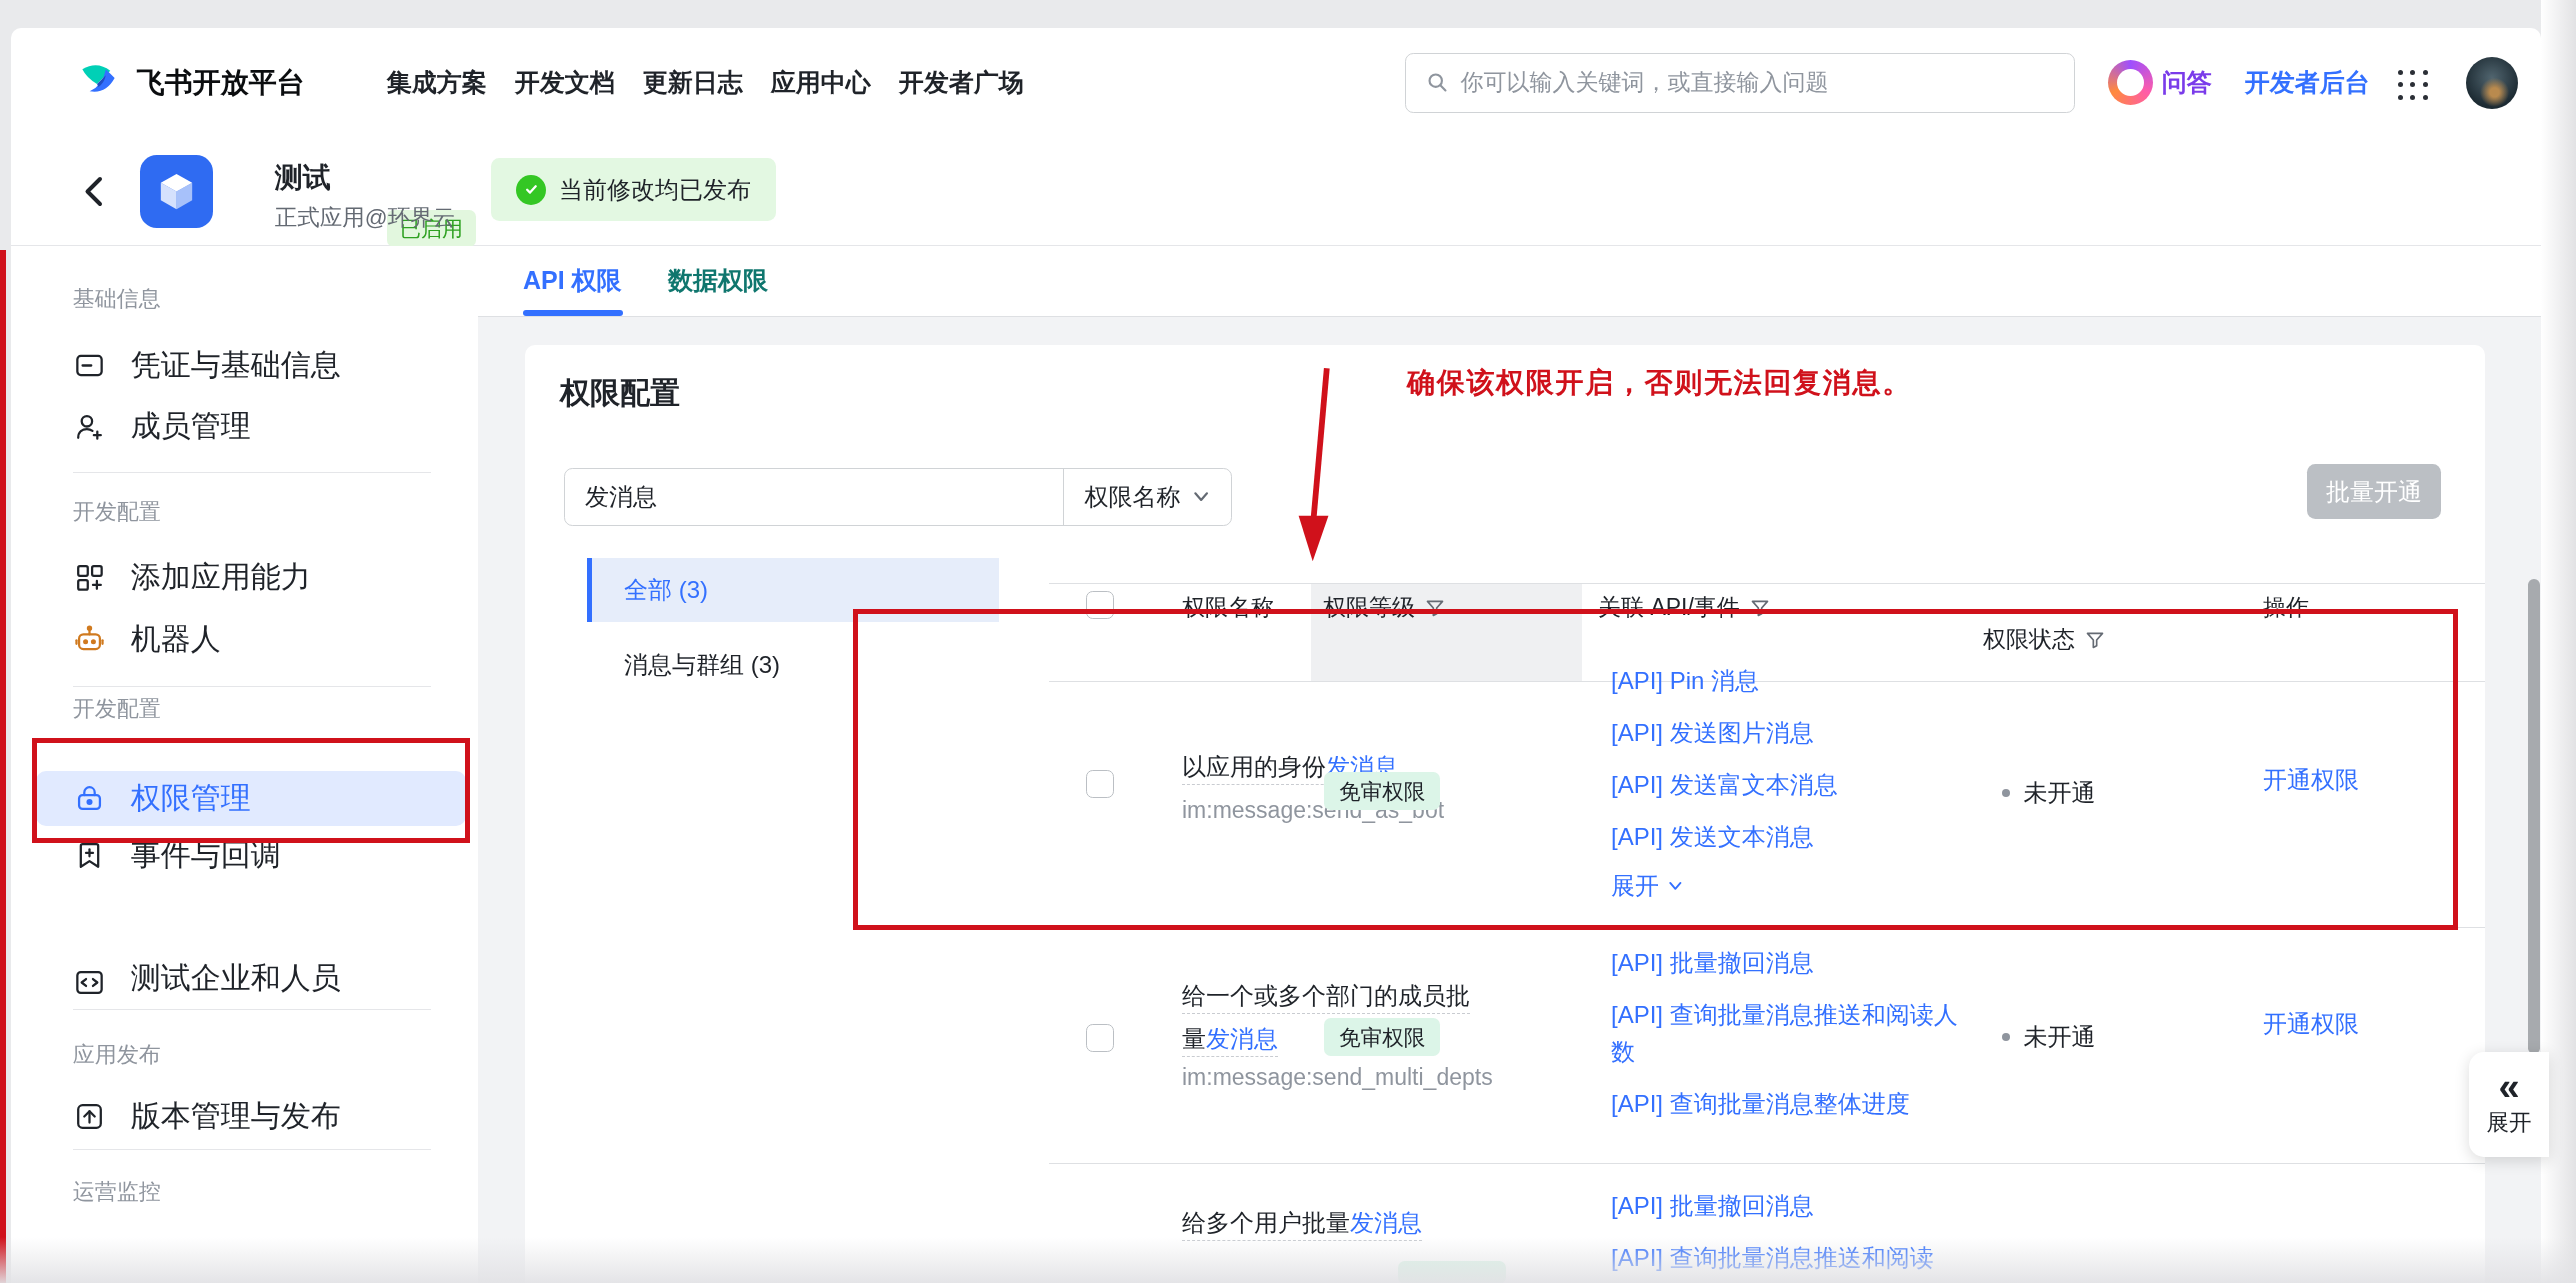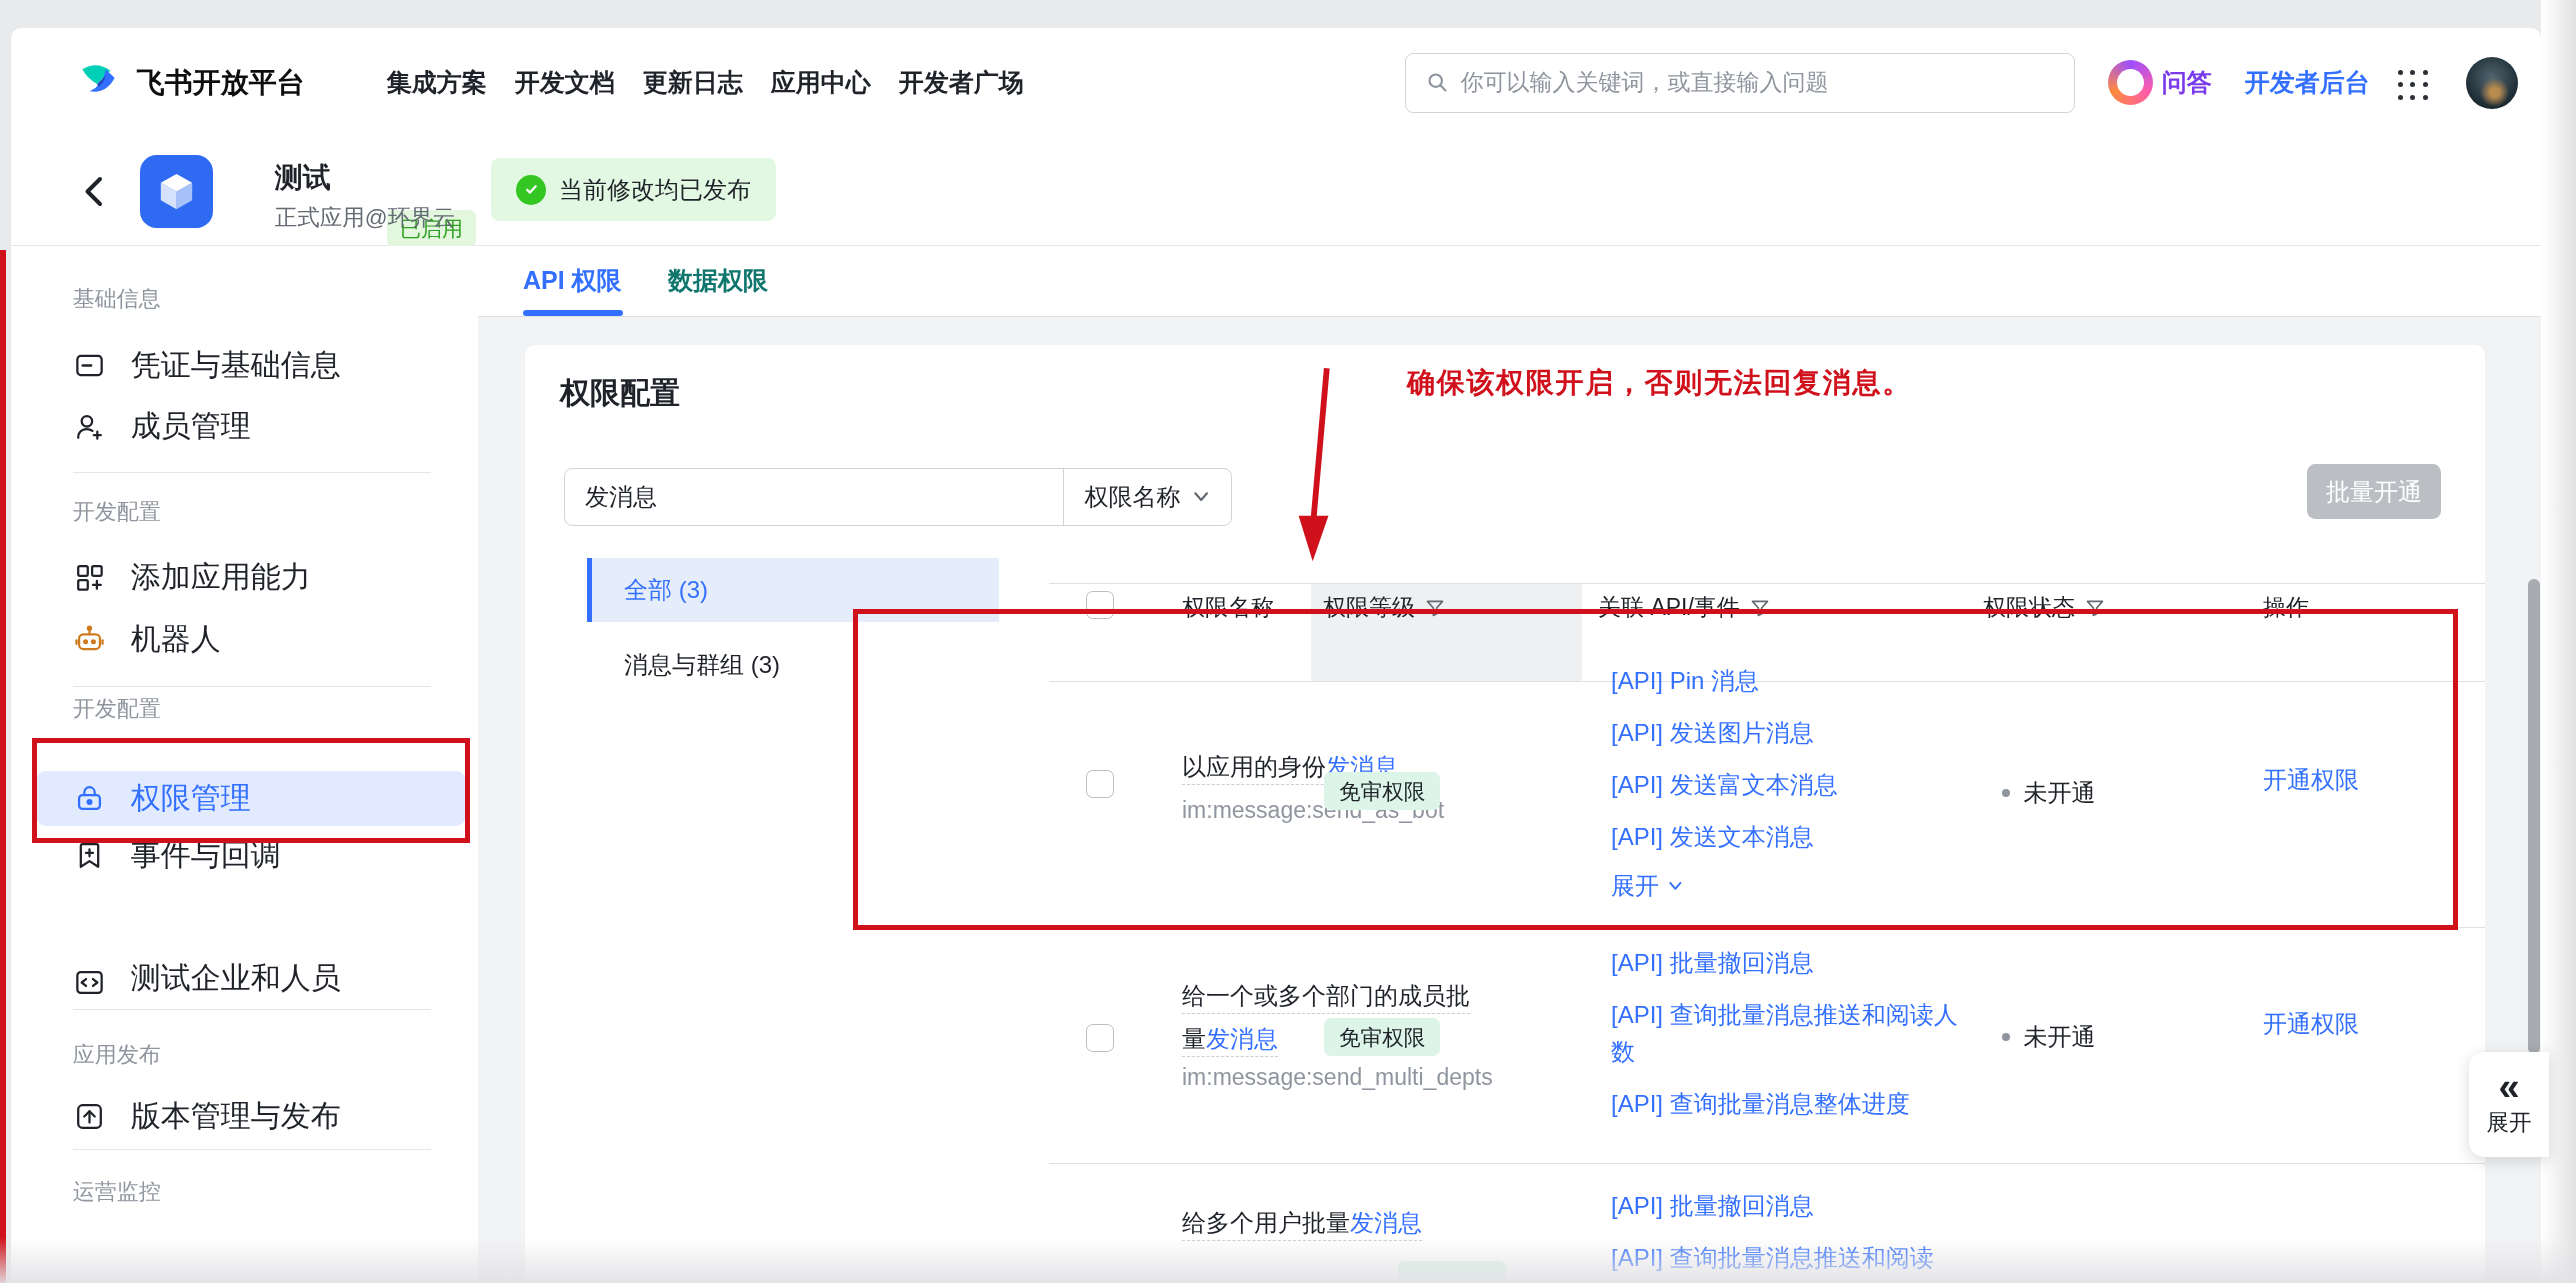--- a/index.html
+++ b/index.html
@@ -307,21 +307,21 @@
         <svg width="20" height="20" viewBox="0 0 24 24" fill="none" stroke="#646a73" stroke-width="2" stroke-linejoin="round">
             <path d="M3 4h18l-7 8v7l-4 2v-9z"></path>
           </svg>
       </div>
       <div class="abs flex th" style="left:1073px;">
         <span>关联 API/事件</span>
         <svg width="20" height="20" viewBox="0 0 24 24" fill="none" stroke="#646a73" stroke-width="2" stroke-linejoin="round">
             <path d="M3 4h18l-7 8v7l-4 2v-9z"></path>
           </svg>
       </div>
-      <div class="abs flex th" style="left:1458px;">
+      <div class="abs flex th" style="left:1458px;margin-top:32px;">
         <span>权限状态</span>
         <svg width="20" height="20" viewBox="0 0 24 24" fill="none" stroke="#646a73" stroke-width="2" stroke-linejoin="round">
             <path d="M3 4h18l-7 8v7l-4 2v-9z"></path>
           </svg>
       </div>
       <div class="abs flex th" style="left:1738px;">操作</div>
       <div class="abs tline" style="top:336px;"></div>
 
       <div>
         <div class="abs checkbox" style="left:561px;top:425px;"></div>

